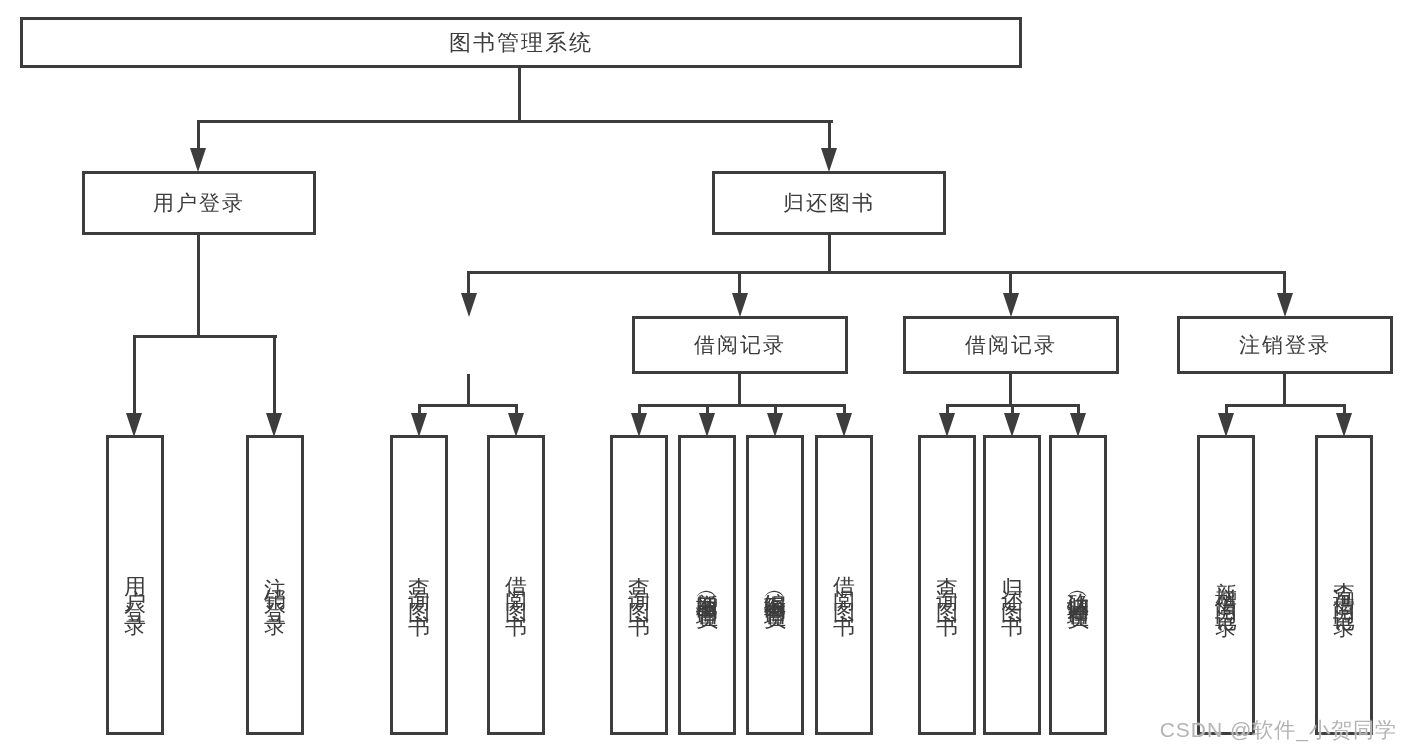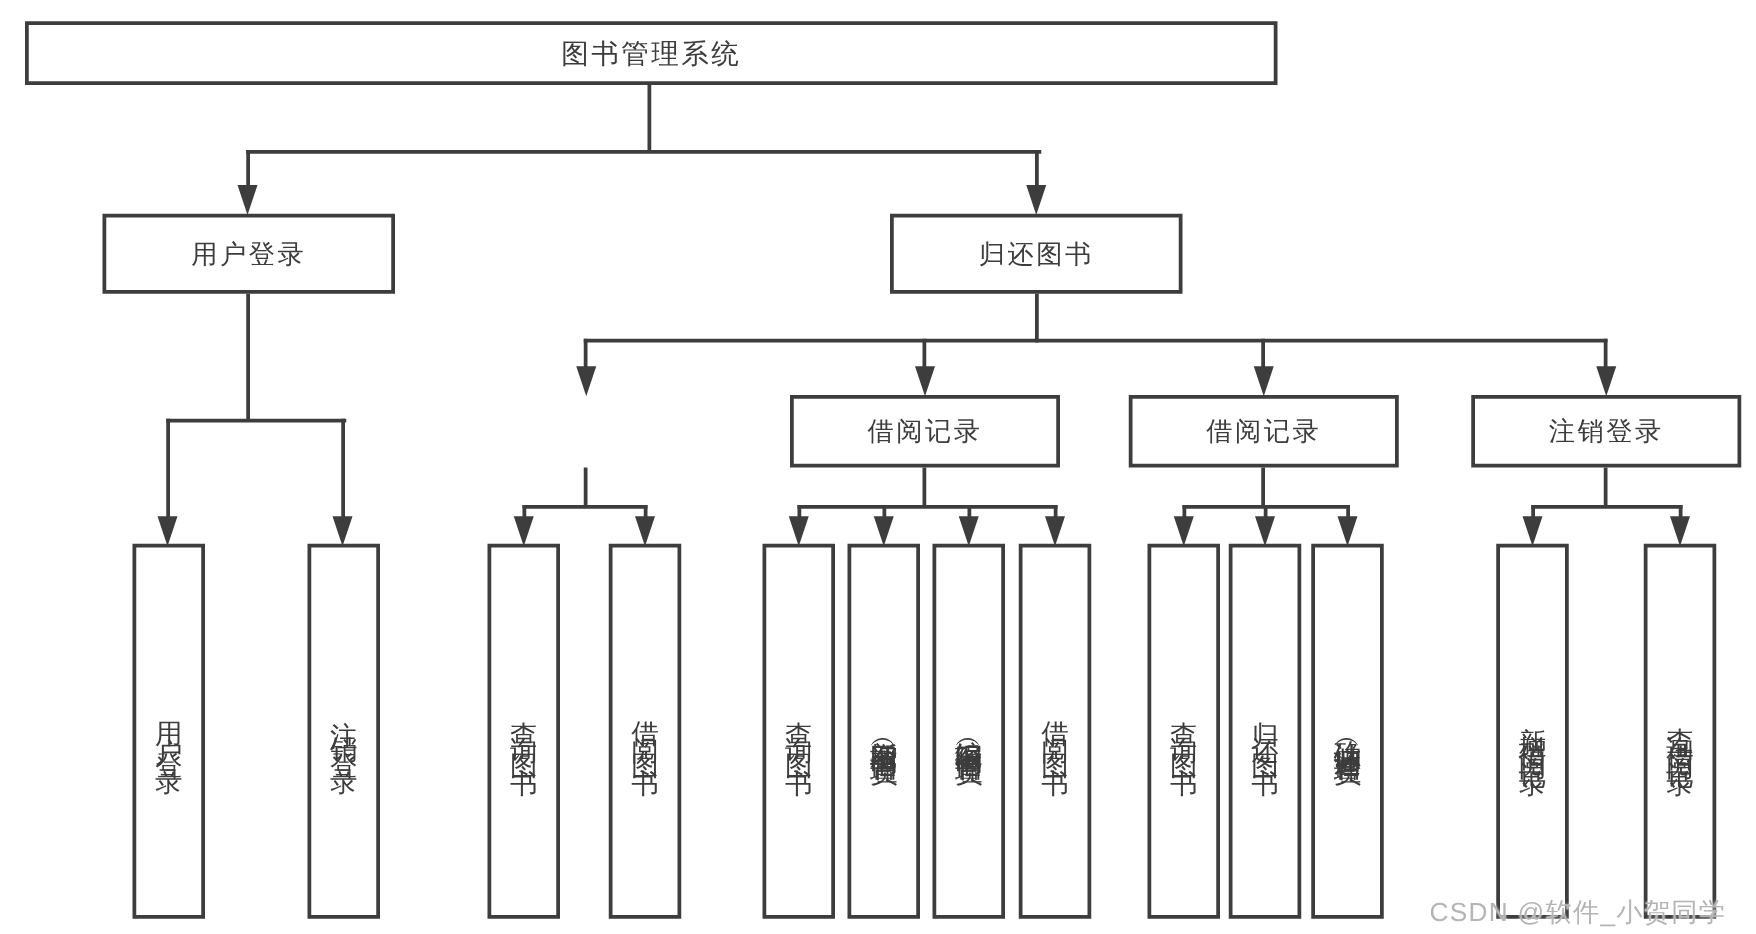--- a/index.html
+++ b/index.html
@@ -41,21 +41,21 @@
   .hline{height:3px;}
   .vline{width:3px;}
   .arrow{
     position:absolute;width:0;height:0;
     border-left:8px solid transparent;
     border-right:8px solid transparent;
     border-top:24px solid var(--line);
   }
   .watermark{
     position:absolute;
-    right:24px;top:716px;
+    right:8px;top:716px;
     font-size:21px;
     color:var(--wm);
     letter-spacing:1px;
     z-index:5;
     text-shadow:0 0 2px #fff;
     white-space:nowrap;
   }
 </style>
 </head>
 <body>

